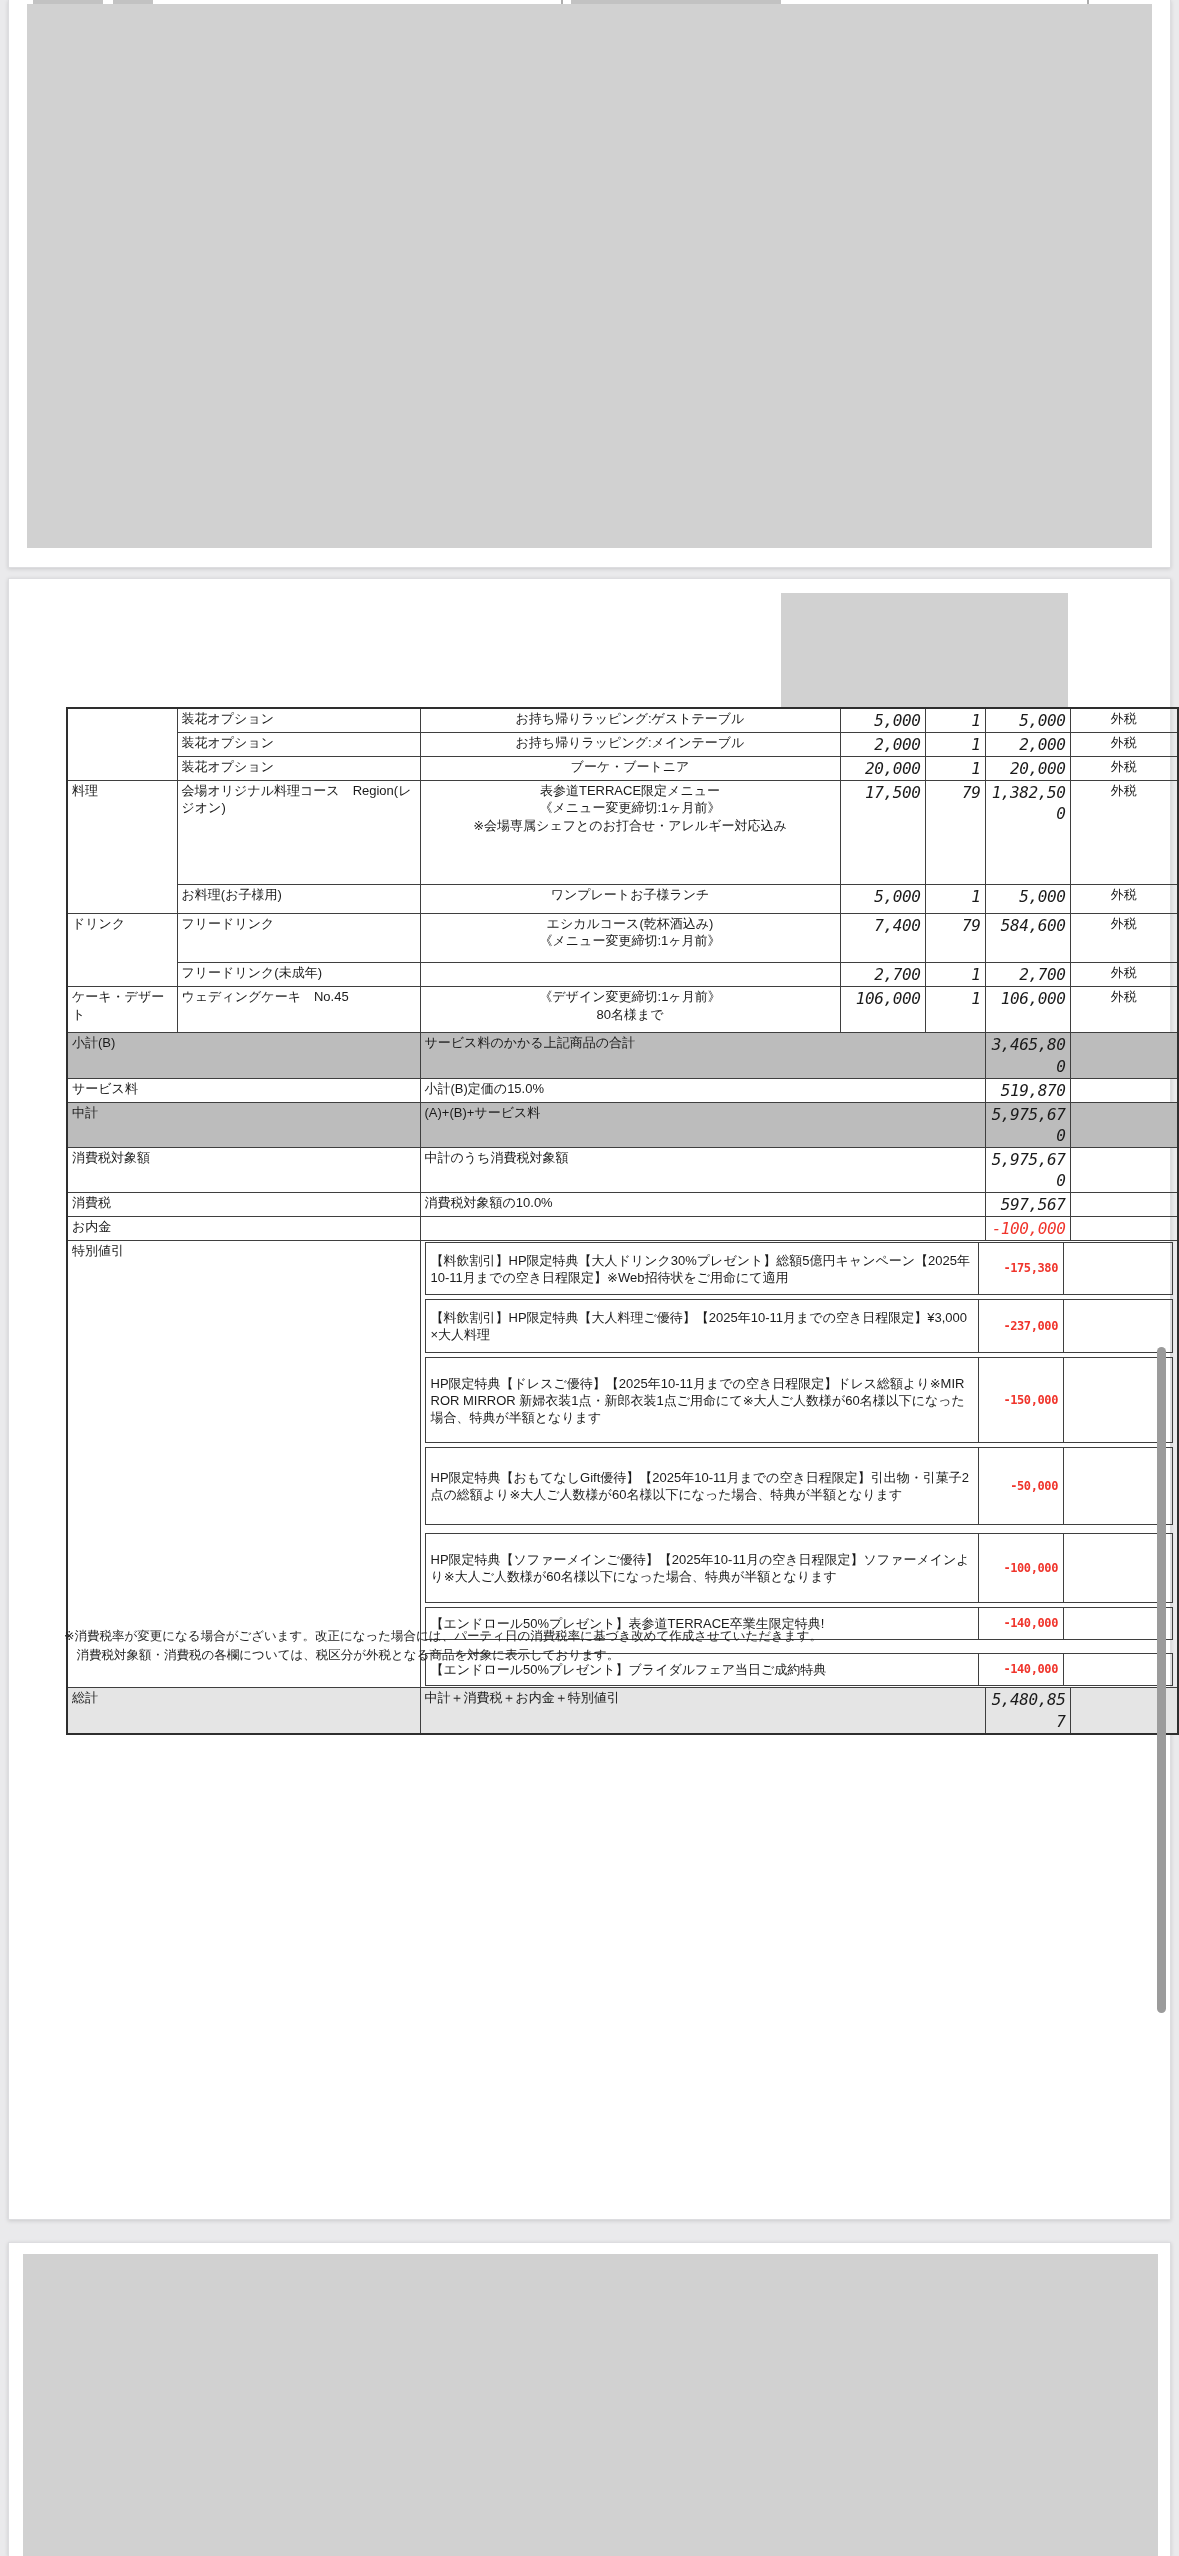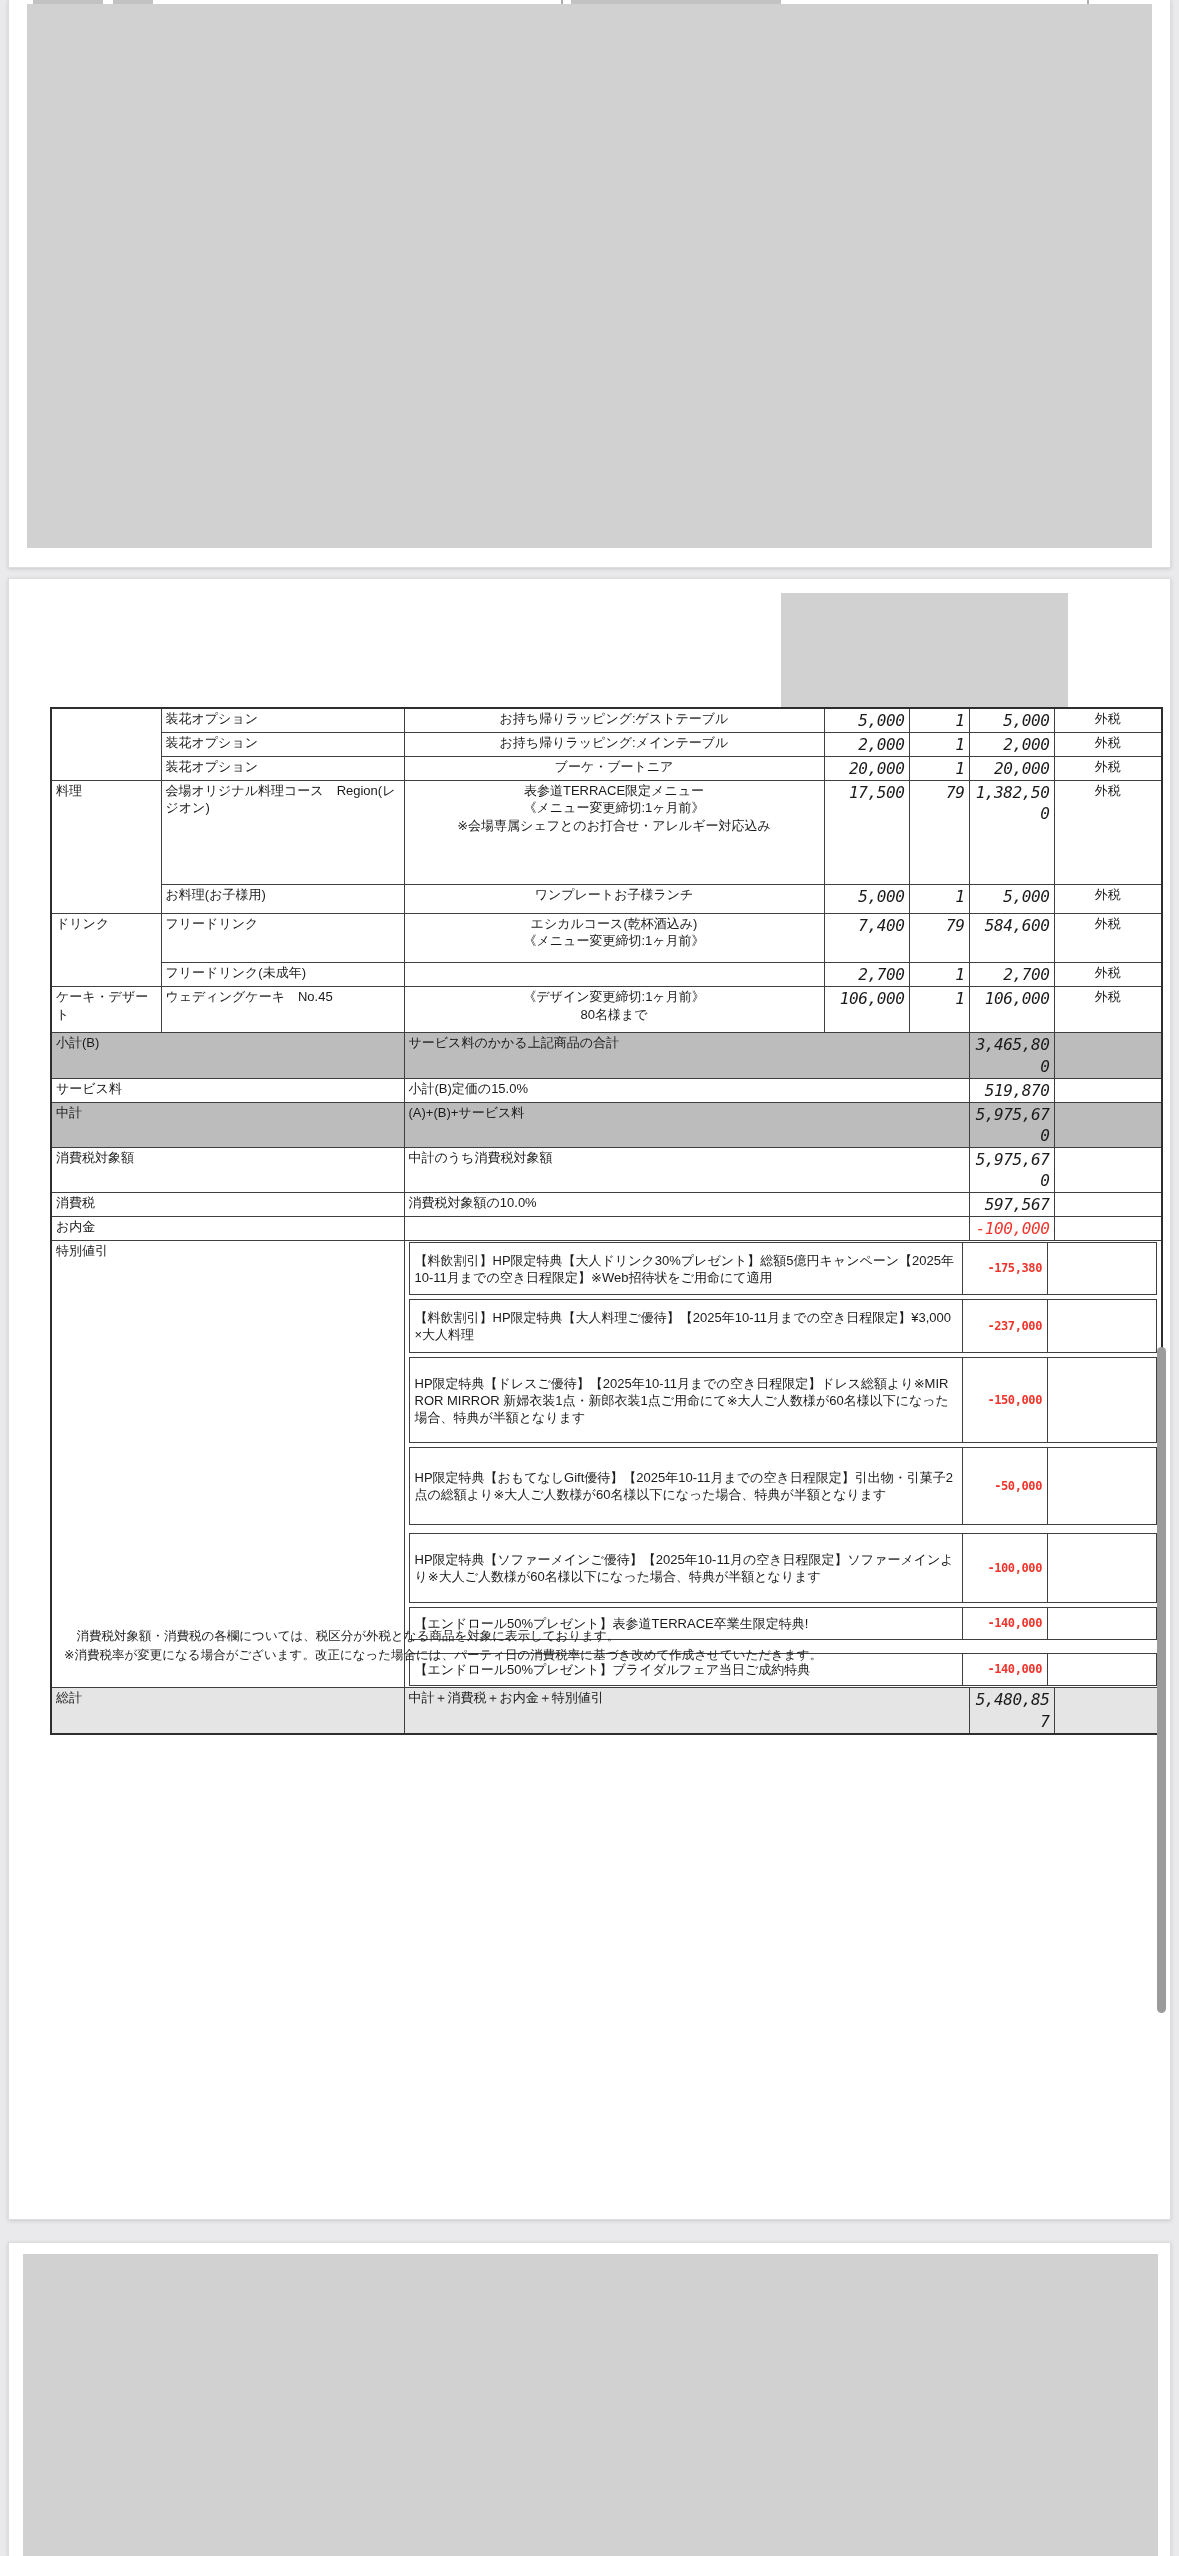--- a/index.html
+++ b/index.html
@@ -24,21 +24,21 @@
   .redact{position:absolute;background:#d1d1d1;}
   #prev-redact{left:18px;top:4px;width:1125px;height:544px;}
   #main-redact{left:772px;top:14px;width:287px;height:116px;}
   #next-redact{left:14px;top:11px;width:1135px;height:303px;}
   
   .remnant{position:absolute;top:0;height:4px;background:#8f8f8f;opacity:.55;}
   .tick{position:absolute;top:0;width:2px;height:5px;background:#777;opacity:.6;}
 
   
   #tbl{
-    position:absolute;left:41px;top:128px;
+    position:absolute;left:57px;top:128px;
     width:1111px;
     border-collapse:collapse;
     table-layout:fixed;
     font-size:13px;
     line-height:1.32;
   }
   #tbl td{
     border:1px solid #3f3f3f;
     padding:1px 4px;
     vertical-align:top;
@@ -282,22 +282,22 @@
     <tr class="total" style="height:18px">
       <td colspan="2">総計</td>
       <td colspan="3">中計＋消費税＋お内金＋特別値引</td>
       <td class="amt">5,480,857</td>
       <td></td>
     </tr>
   </tbody>
     </table>
 
   <div id="footnotes">
+    <div>※消費税率が変更になる場合がございます。改正になった場合には、パーティ日の消費税率に基づき改めて作成させていただきます。</div>
     <div>　消費税対象額・消費税の各欄については、税区分が外税となる商品を対象に表示しております。</div>
-    <div>※消費税率が変更になる場合がございます。改正になった場合には、パーティ日の消費税率に基づき改めて作成させていただきます。</div>
   </div>
 </div>
 
 <div class="page" id="page-next">
   <div class="redact" id="next-redact"></div>
 </div>
 
 <div id="scrollthumb"></div>
 
 </body></html>

